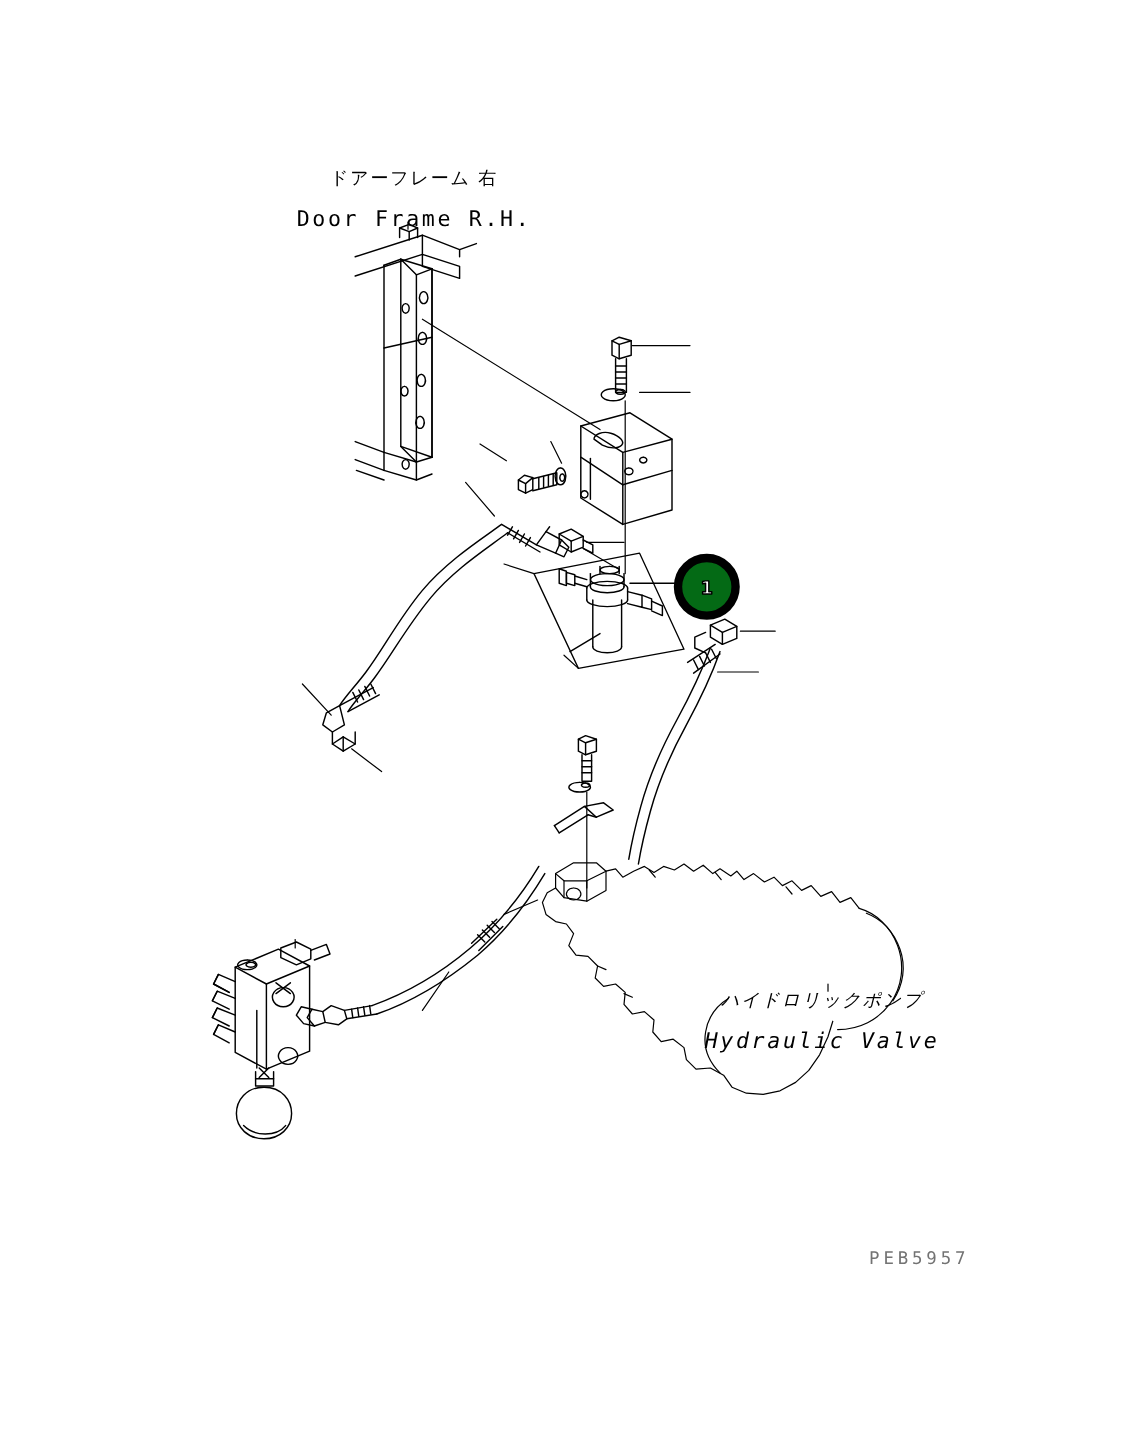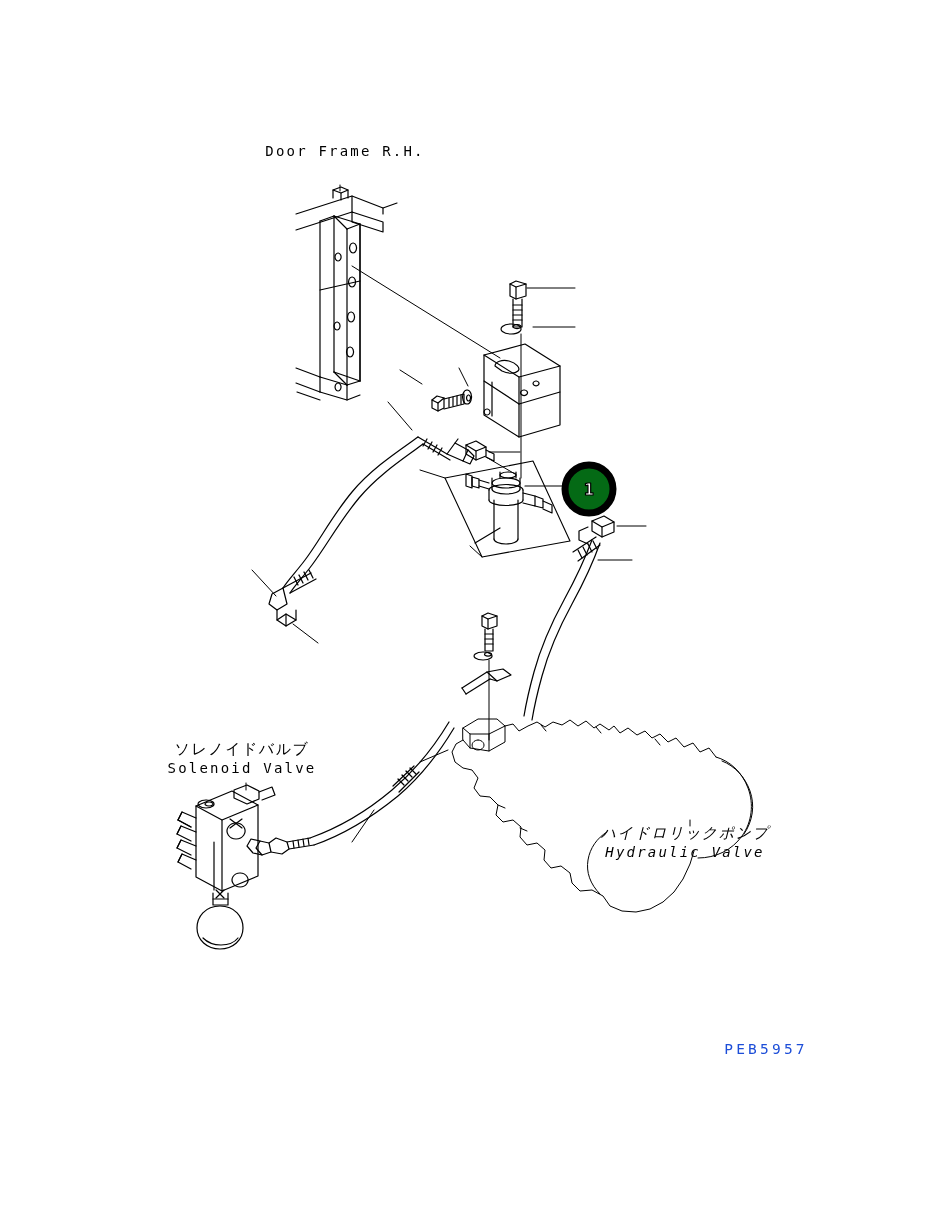--- a/index.html
+++ b/index.html
@@ -34,38 +34,38 @@
   }
   .lbl .jp {
     display: block;
     font-family: "DejaVu Sans", "Liberation Sans", sans-serif;
     font-size: 15px;
     letter-spacing: 1.5px;
   }
   .lbl .en {
     display: block;
     font-family: "DejaVu Sans Mono", "Liberation Mono", monospace;
-    font-size: 14px;
+    font-size: 18px;
     letter-spacing: 2.2px;
-    margin-top: 3px;
+    margin-top: 17px;
   }
   #label-door-frame { left: 190px; top: 141px; width: 310px; }
   #label-solenoid   { left: 72px;  top: 742px; width: 340px; }
   #label-pump       { left: 505px; top: 826px; width: 360px; font-style: italic; }
 
   #drawing-number {
     position: absolute;
     left: 646px;
     top: 1041px;
     width: 240px;
     text-align: center;
     font-family: "DejaVu Sans Mono", "Liberation Mono", monospace;
     font-size: 14.5px;
     letter-spacing: 3.2px;
-    color: #1d4ed8;
+    color: #737373;
   }
 
   .callout-num {
     font-family: "DejaVu Sans", "Liberation Sans", sans-serif;
     font-size: 15px;
     font-weight: bold;
     fill: #ffffff;
   }
 </style>
 </head>
@@ -408,27 +408,24 @@
 
       <g>
         <circle cx="589" cy="489" r="24" fill="#046a15" stroke="#000000" stroke-width="7"></circle>
         <text x="589" y="495" text-anchor="middle" class="callout-num" fill="#ffffff">1</text>
       </g>
 
     </g>
   </svg>
 
   <div class="lbl" id="label-door-frame">
+    <span class="jp">ドアーフレーム 右</span>
     <span class="en">Door Frame R.H.</span>
   </div>
 
-  <div class="lbl" id="label-solenoid">
-    <span class="jp">ソレノイドバルブ</span>
-    <span class="en">Solenoid Valve</span>
-  </div>
 
   <div class="lbl" id="label-pump">
     <span class="jp">ハイドロリックポンプ</span>
     <span class="en">Hydraulic Valve</span>
   </div>
 
   <div id="drawing-number">PEB5957</div>
 
 </div>
 

